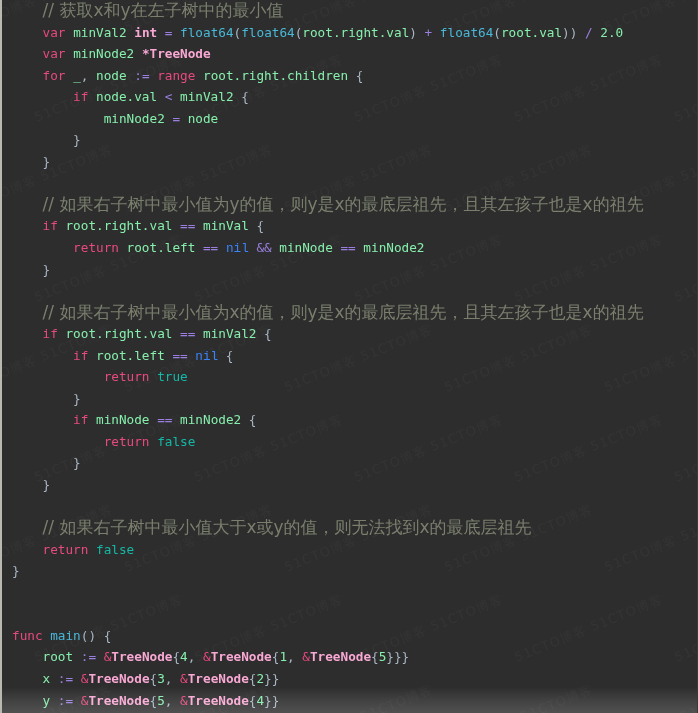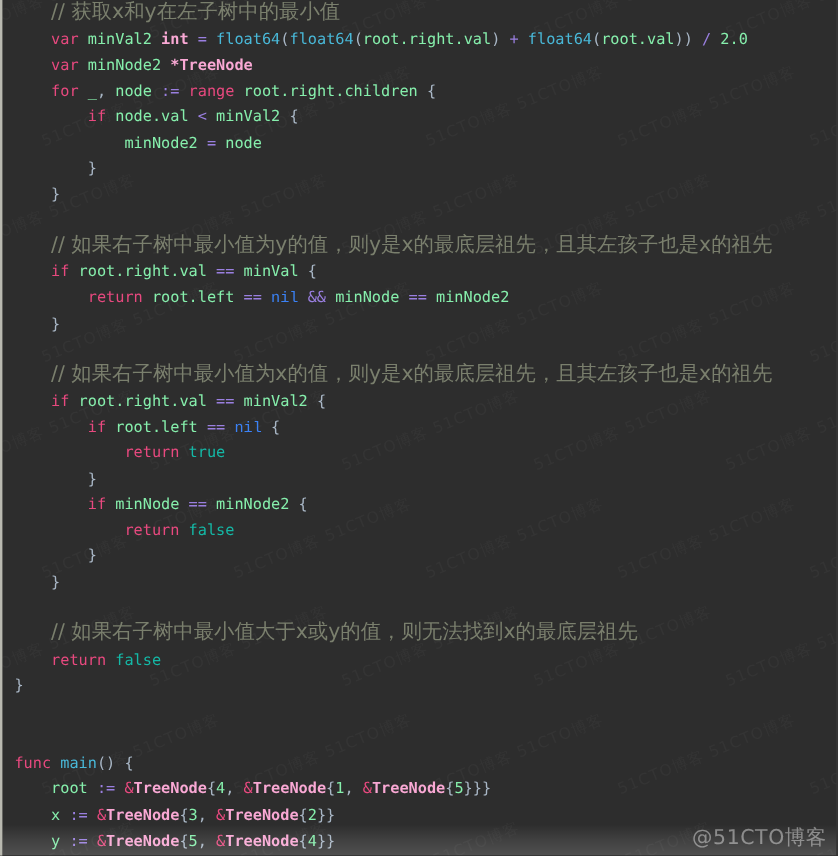--- a/index.html
+++ b/index.html
@@ -147,15 +147,14 @@
       <div class="wm" style="left: 120px; top: 740px;">51CTO博客  51CTO博客</div>
       <div class="wm" style="left: 280px; top: 740px;">51CTO博客  51CTO博客</div>
       <div class="wm" style="left: 440px; top: 740px;">51CTO博客  51CTO博客</div>
       <div class="wm" style="left: 600px; top: 740px;">51CTO博客  51CTO博客</div>
     </div>
 
   <pre id="code-block"><div class="line"><span>    </span><span class="cmt">// 获取x和y在左子树中的最小值</span></div><div class="line"><span>    </span><span class="kw">var</span><span class="pun"> </span><span class="id">minVal2</span><span class="pun"> </span><span class="type">int</span><span class="pun"> </span><span class="op">=</span><span class="pun"> </span><span class="fn">float64</span><span class="pun">(</span><span class="fn">float64</span><span class="pun">(</span><span class="id">root.right.val</span><span class="pun">)</span><span class="pun"> </span><span class="op">+</span><span class="pun"> </span><span class="fn">float64</span><span class="pun">(</span><span class="id">root.val</span><span class="pun">))</span><span class="pun"> </span><span class="op">/</span><span class="pun"> </span><span class="num">2.0</span></div><div class="line"><span>    </span><span class="kw">var</span><span class="pun"> </span><span class="id">minNode2</span><span class="pun"> </span><span class="type">*TreeNode</span></div><div class="line"><span>    </span><span class="kw">for</span><span class="pun"> </span><span class="id">_</span><span class="pun">, </span><span class="id">node</span><span class="pun"> </span><span class="op">:=</span><span class="pun"> </span><span class="kw">range</span><span class="pun"> </span><span class="id">root.right.children</span><span class="pun"> {</span></div><div class="line"><span>        </span><span class="kw">if</span><span class="pun"> </span><span class="id">node.val</span><span class="pun"> </span><span class="op">&lt;</span><span class="pun"> </span><span class="id">minVal2</span><span class="pun"> {</span></div><div class="line"><span>            </span><span class="id">minNode2</span><span class="pun"> </span><span class="op">=</span><span class="pun"> </span><span class="id">node</span></div><div class="line"><span>        </span><span class="pun">}</span></div><div class="line"><span>    </span><span class="pun">}</span></div><div class="line"><span></span>&nbsp;</div><div class="line"><span>    </span><span class="cmt">// 如果右子树中最小值为y的值，则y是x的最底层祖先，且其左孩子也是x的祖先</span></div><div class="line"><span>    </span><span class="kw">if</span><span class="pun"> </span><span class="id">root.right.val</span><span class="pun"> </span><span class="op">==</span><span class="pun"> </span><span class="id">minVal</span><span class="pun"> {</span></div><div class="line"><span>        </span><span class="kw">return</span><span class="pun"> </span><span class="id">root.left</span><span class="pun"> </span><span class="op">==</span><span class="pun"> </span><span class="nil">nil</span><span class="pun"> </span><span class="op">&amp;&amp;</span><span class="pun"> </span><span class="id">minNode</span><span class="pun"> </span><span class="op">==</span><span class="pun"> </span><span class="id">minNode2</span></div><div class="line"><span>    </span><span class="pun">}</span></div><div class="line"><span></span>&nbsp;</div><div class="line"><span>    </span><span class="cmt">// 如果右子树中最小值为x的值，则y是x的最底层祖先，且其左孩子也是x的祖先</span></div><div class="line"><span>    </span><span class="kw">if</span><span class="pun"> </span><span class="id">root.right.val</span><span class="pun"> </span><span class="op">==</span><span class="pun"> </span><span class="id">minVal2</span><span class="pun"> {</span></div><div class="line"><span>        </span><span class="kw">if</span><span class="pun"> </span><span class="id">root.left</span><span class="pun"> </span><span class="op">==</span><span class="pun"> </span><span class="nil">nil</span><span class="pun"> {</span></div><div class="line"><span>            </span><span class="kw">return</span><span class="pun"> </span><span class="bool">true</span></div><div class="line"><span>        </span><span class="pun">}</span></div><div class="line"><span>        </span><span class="kw">if</span><span class="pun"> </span><span class="id">minNode</span><span class="pun"> </span><span class="op">==</span><span class="pun"> </span><span class="id">minNode2</span><span class="pun"> {</span></div><div class="line"><span>            </span><span class="kw">return</span><span class="pun"> </span><span class="bool">false</span></div><div class="line"><span>        </span><span class="pun">}</span></div><div class="line"><span>    </span><span class="pun">}</span></div><div class="line"><span></span>&nbsp;</div><div class="line"><span>    </span><span class="cmt">// 如果右子树中最小值大于x或y的值，则无法找到x的最底层祖先</span></div><div class="line"><span>    </span><span class="kw">return</span><span class="pun"> </span><span class="bool">false</span></div><div class="line"><span></span><span class="pun">}</span></div><div class="line"><span></span>&nbsp;</div><div class="line"><span></span>&nbsp;</div><div class="line"><span></span><span class="kw">func</span><span class="pun"> </span><span class="fn">main</span><span class="pun">() {</span></div><div class="line"><span>    </span><span class="id">root</span><span class="pun"> </span><span class="op">:=</span><span class="pun"> </span><span class="amp">&amp;</span><span class="type">TreeNode</span><span class="pun">{</span><span class="num">4</span><span class="pun">, </span><span class="amp">&amp;</span><span class="type">TreeNode</span><span class="pun">{</span><span class="num">1</span><span class="pun">, </span><span class="amp">&amp;</span><span class="type">TreeNode</span><span class="pun">{</span><span class="num">5</span><span class="pun">}}}</span></div><div class="line"><span>    </span><span class="id">x</span><span class="pun"> </span><span class="op">:=</span><span class="pun"> </span><span class="amp">&amp;</span><span class="type">TreeNode</span><span class="pun">{</span><span class="num">3</span><span class="pun">, </span><span class="amp">&amp;</span><span class="type">TreeNode</span><span class="pun">{</span><span class="num">2</span><span class="pun">}}</span></div><div class="line"><span>    </span><span class="id">y</span><span class="pun"> </span><span class="op">:=</span><span class="pun"> </span><span class="amp">&amp;</span><span class="type">TreeNode</span><span class="pun">{</span><span class="num">5</span><span class="pun">, </span><span class="amp">&amp;</span><span class="type">TreeNode</span><span class="pun">{</span><span class="num">4</span><span class="pun">}}</span></div><div class="line"></div></pre>
 
   <div id="bottom-glare"></div>
 
-  <div id="brand-watermark">@51CTO博客</div>
 
 </div>
 
 </body></html>

